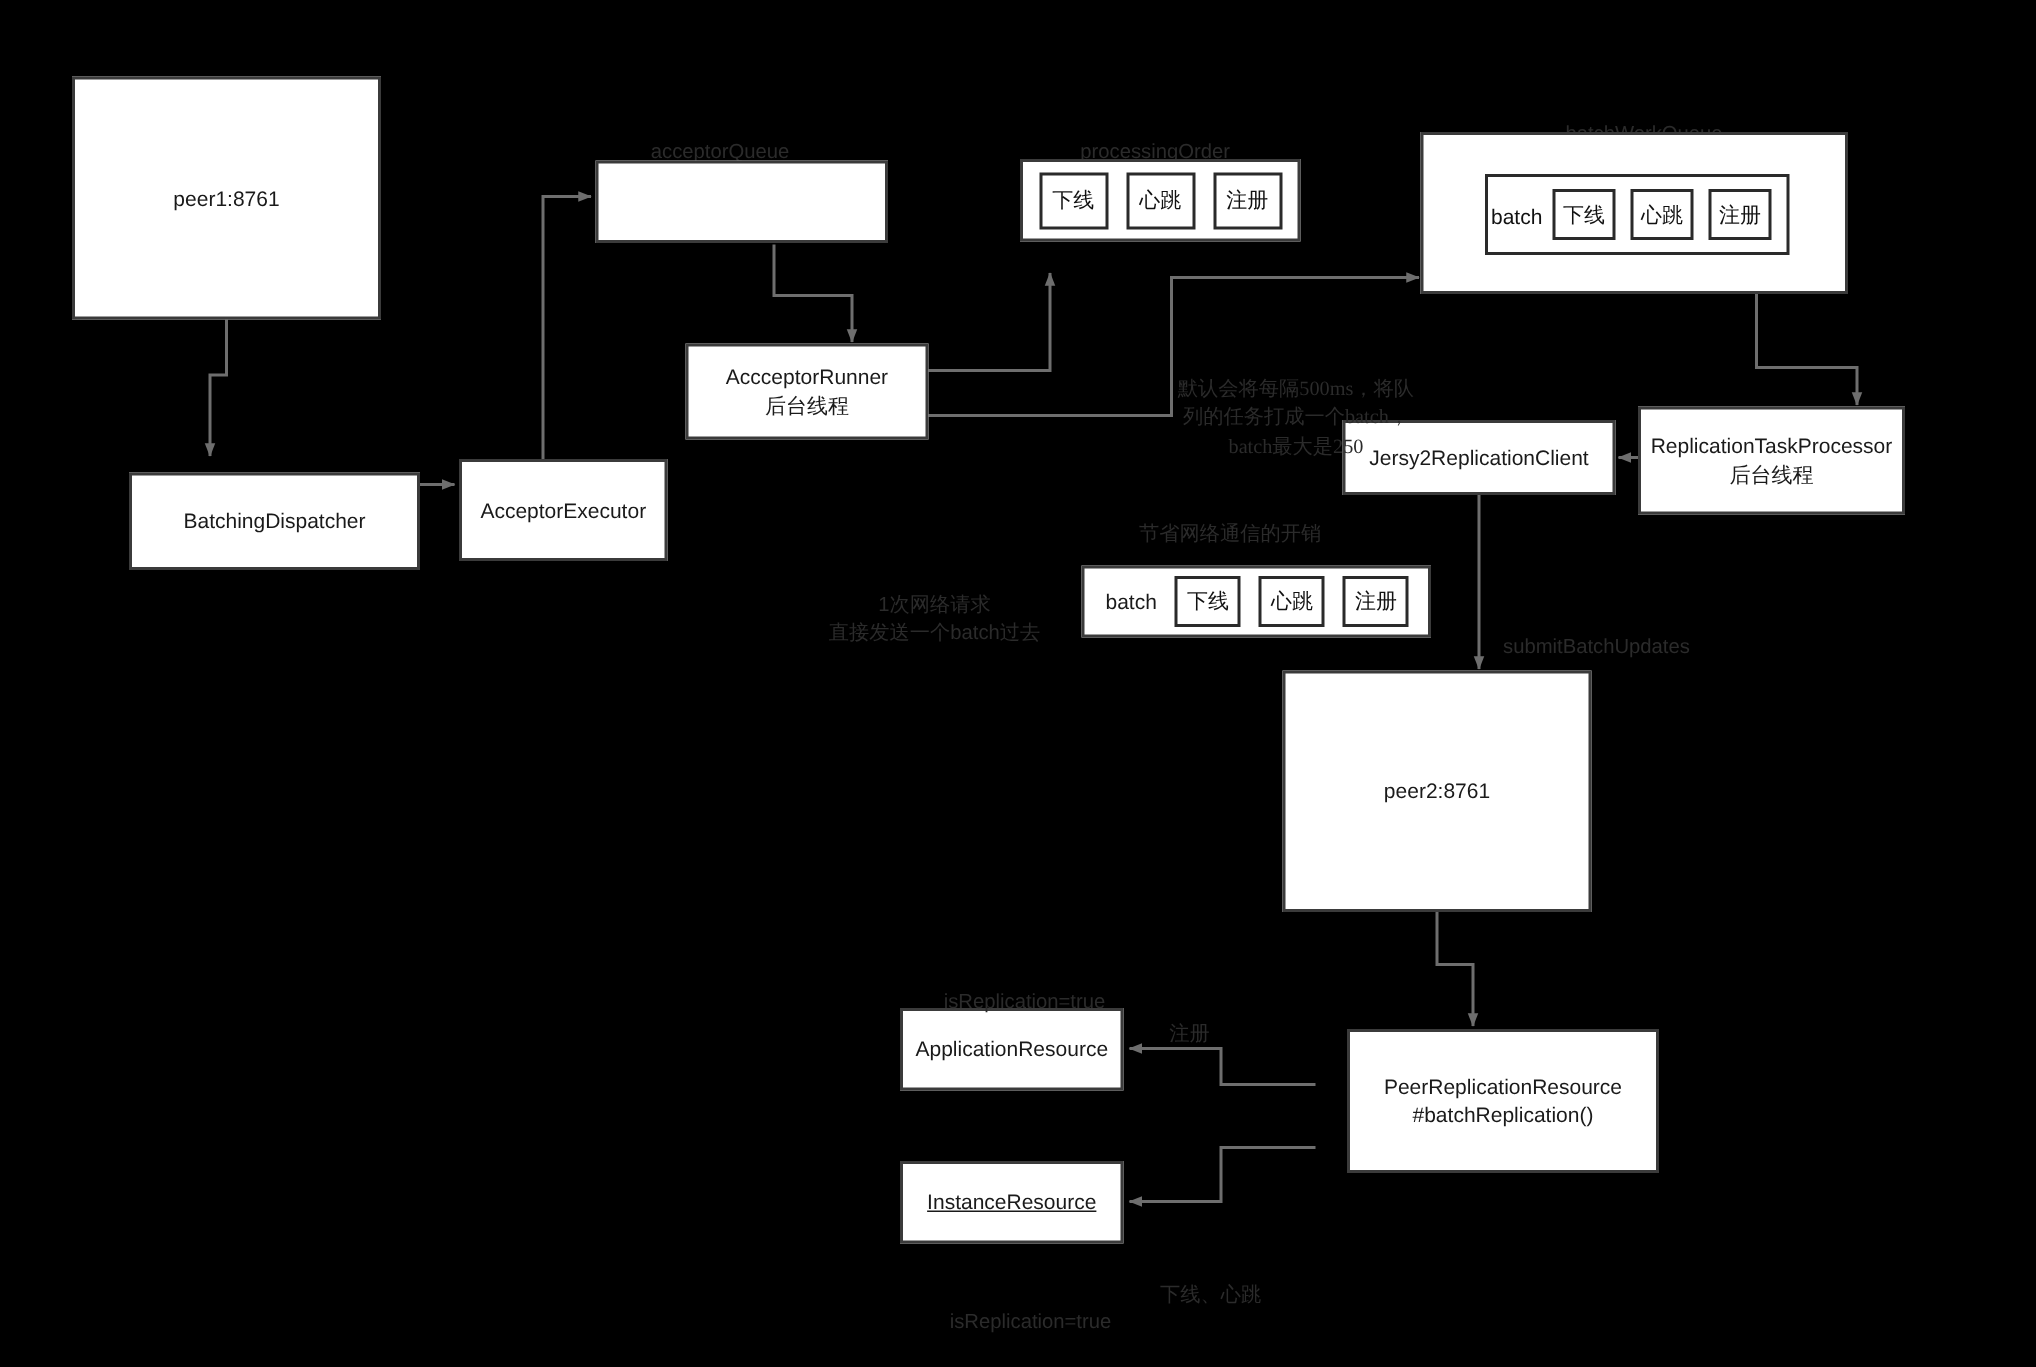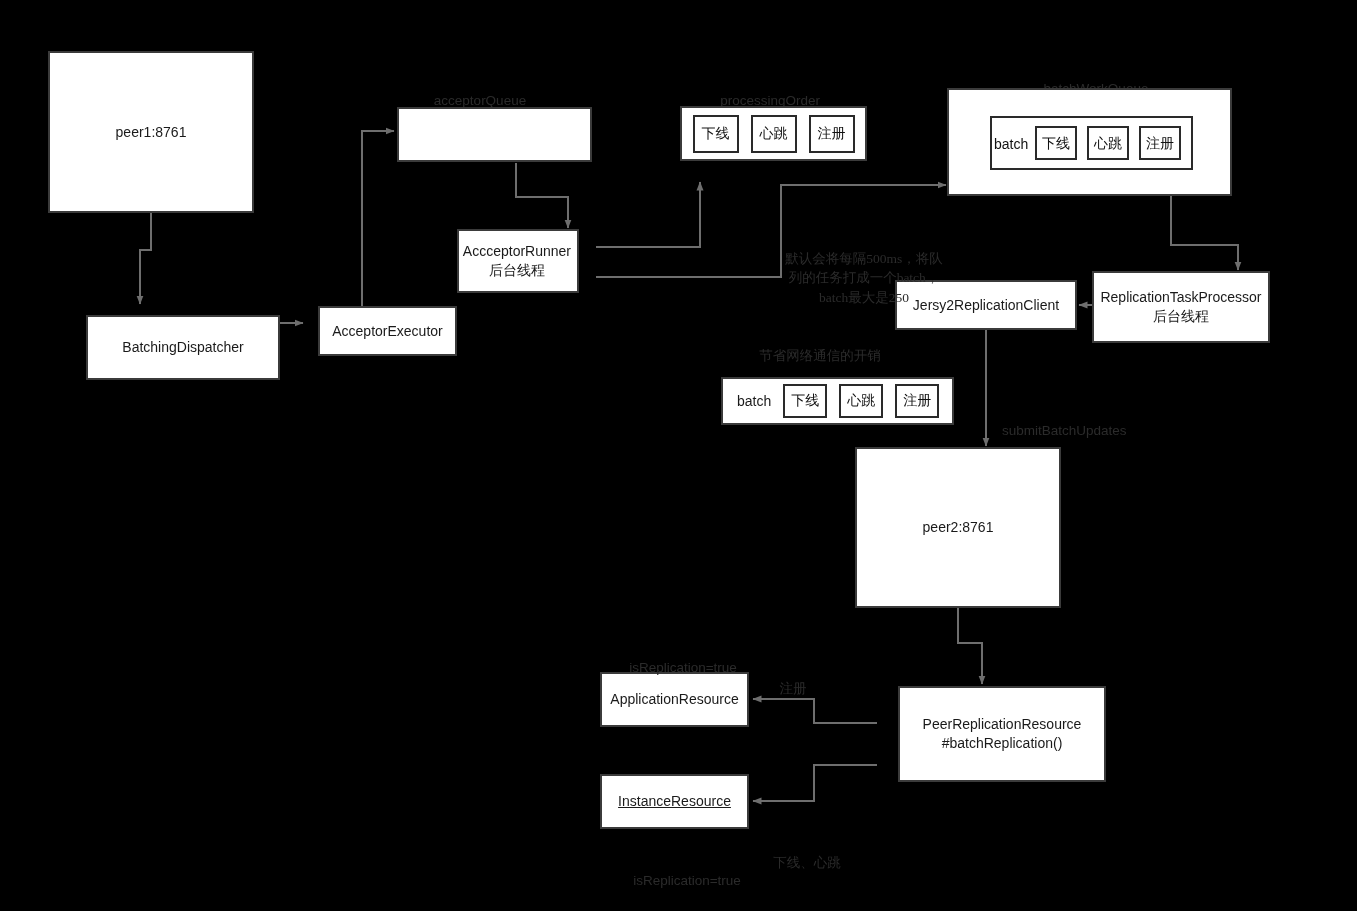--- a/index.html
+++ b/index.html
@@ -121,32 +121,32 @@
   </svg>
 
   <div class="node" style="left:48px; top:51px; width:206px; height:162px;">
     <span class="txt">peer1:8761</span>
   </div>
 
   <div class="node" style="left:70px; top:315px; width:194px; height:65px;margin-left:16px;">
     <span class="txt">BatchingDispatcher</span>
   </div>
 
-  <div class="node" style="left:306px; top:306px; width:139px; height:50px;margin-left:12px;">
+  <div class="node" style="left:306px; top:306px; width:139px; height:68px;">
     <span class="txt">AcceptorExecutor</span>
   </div>
 
   <div class="glabel" style="left:400px; top:71px; width:160px;">
     <span>acceptorQueue</span>
   </div>
   <div class="node" style="left:397px; top:107px; width:195px; height:55px;">
     <span class="txt"></span>
   </div>
 
-  <div class="node" style="left:457px; top:229px; width:122px; height:64px;justify-content:flex-end;">
+  <div class="node" style="left:457px; top:229px; width:162px; height:64px;">
     <span class="txt">AccceptorRunner
 后台线程</span>
   </div>
 
   <div class="glabel" style="left:690px; top:71px; width:130px;text-align:right;">
     <span>processingOrder</span>
   </div>
   <div class="queue" style="left:680px; top:106px; width:187px; height:55px; justify-content:center; gap:12px;">
     <div class="chip" style="width:46px;height:38px;">
       <span>下线</span>
@@ -219,20 +219,24 @@
   <div class="glabel" style="left:764px; top:229px; width:200px;font-family:Liberation Serif, serif;">
     <span>默认会将每隔500ms，将队
 列的任务打成一个batch，
 batch最大是250</span>
   </div>
 
   <div class="glabel" style="left:740px; top:326px; width:160px;">
     <span>节省网络通信的开销</span>
   </div>
 
+  <div class="glabel" style="left:528px; top:373px; width:190px;">
+    <span>1次网络请求
+直接发送一个batch过去</span>
+  </div>
 
   <div class="glabel" style="left:1002px; top:401px; width:180px; text-align:left;">
     <span>submitBatchUpdates</span>
   </div>
 
   <div class="glabel" style="left:613px; top:638px; width:140px;">
     <span>isReplication=true</span>
   </div>
 
   <div class="glabel" style="left:762px; top:659px; width:62px;">

